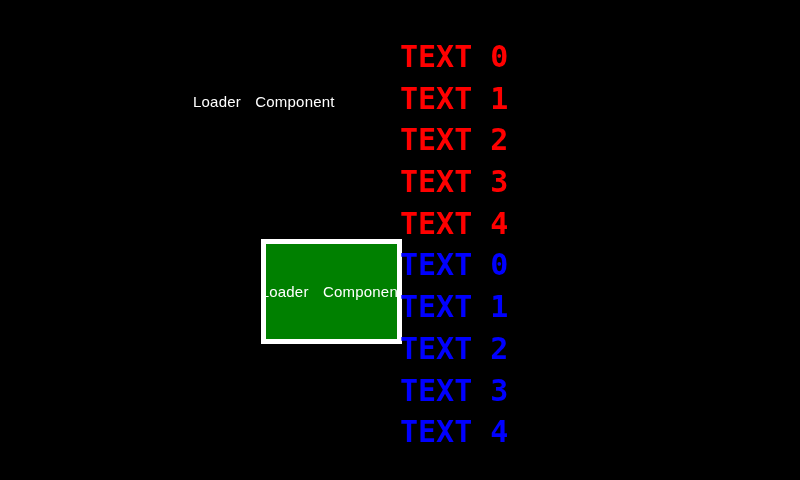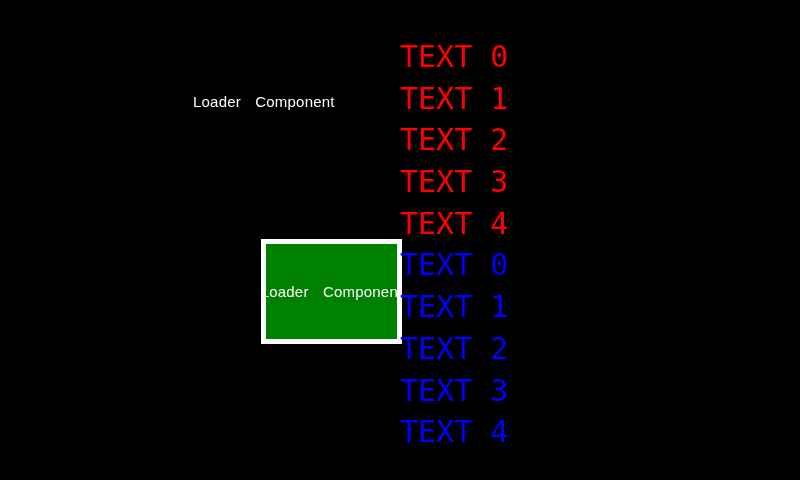--- a/index.html
+++ b/index.html
@@ -54,20 +54,21 @@
     position: absolute;
     left: 400px;
     top: 36px;
     font-family: "DejaVu Sans Mono", monospace;
     font-size: 30px;
   }
   .text-line {
     height: 41.7px;
     line-height: 41.7px;
     white-space: pre;
+    font-weight: bold;
   }
   .text-line.red  { color: #ff0000; }
   .text-line.blue { color: #0000ff; }
 </style>
 </head>
 <body>
 
 <div class="screen">
 
   <div class="loader-label">Loader Component</div>

